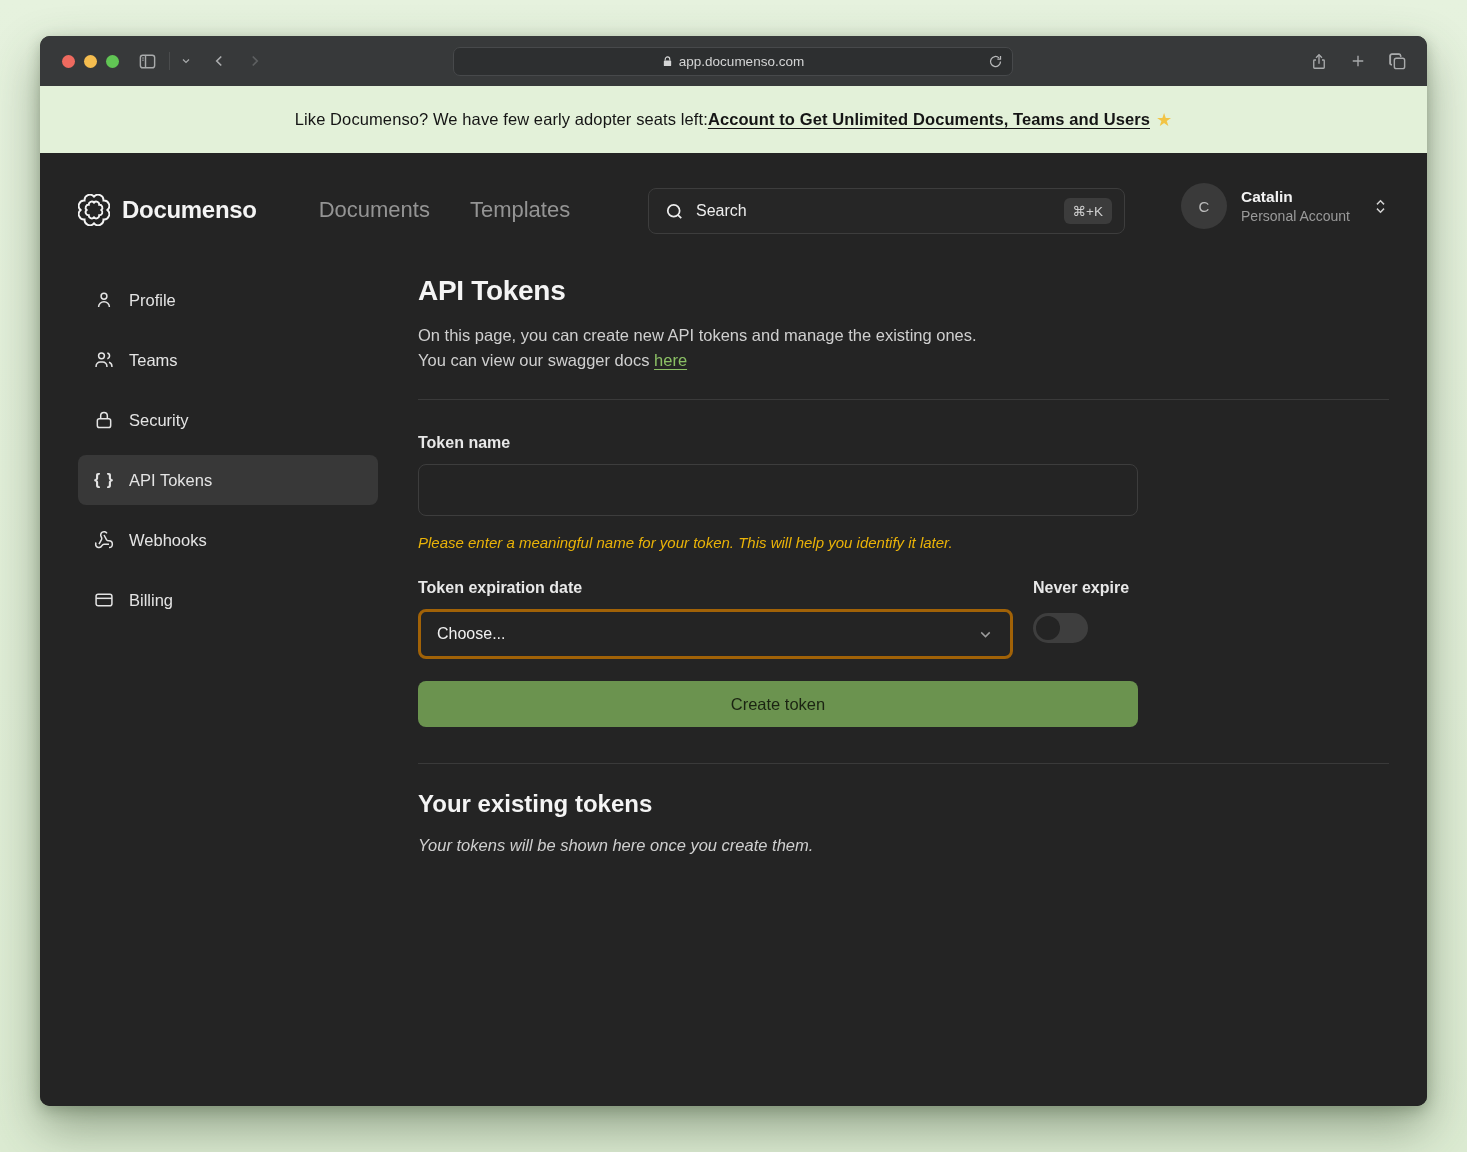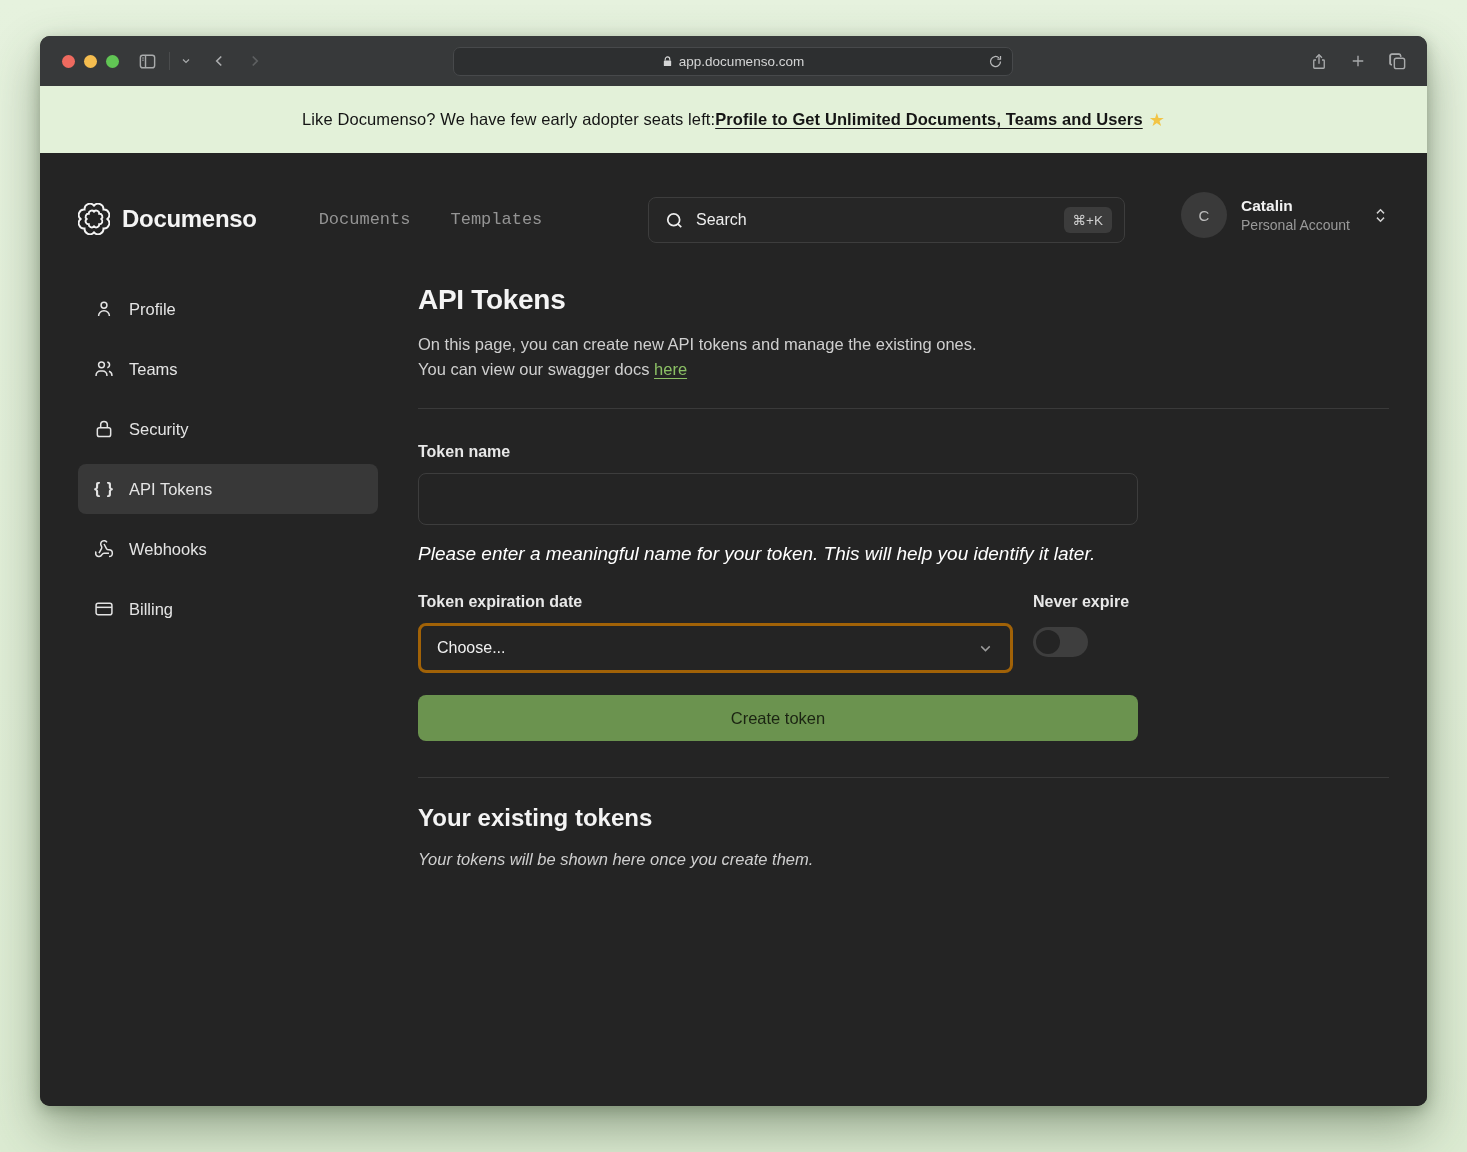--- a/index.html
+++ b/index.html
@@ -34,26 +34,26 @@
   .urlbar .reload { position:absolute; right:9px; top:6px; color:#b9babb; }
   .chrome-right { position:absolute; right:20px; top:0; height:50px; display:flex; align-items:center; gap:21px; color:#a9abac; }
   
   .banner {
     height:67px; background:#e3f1d9; display:flex; align-items:center; justify-content:center;
     font-size:16.5px; color:#151515; letter-spacing:.1px;
   }
   .banner a { color:#151515; font-weight:600; text-decoration:underline; text-underline-offset:3px; cursor:pointer; }
   .banner .star { color:#f2c445; margin-left:6px; font-size:18px; }
   
-  .app { height:967px; background:#242424; padding:17px 38px; color:#e6e6e6; }
+  .app { height:967px; background:#242424; padding:8px 38px; color:#e6e6e6; }
   .app-header { display:flex; align-items:center; padding-top:26px; position:relative; height:72px; }
   .brand { display:flex; align-items:center; gap:12px; }
   .brand-name { font-size:24px; font-weight:700; color:#f4f4f4; letter-spacing:-.3px; }
   .nav { display:flex; gap:40px; margin-left:62px; }
-  .nav-link { color:#949494; font-size:17px; font-weight:500; cursor:pointer;font-family:Liberation Mono, monospace; }
+  .nav-link { color:#949494; font-size:22px; font-weight:500; cursor:pointer; }
   .search {
     position:absolute; left:570px; top:27px; width:477px; height:46px;
     border:1px solid #3d3d3d; background:#262626; border-radius:8px;
     display:flex; align-items:center; padding:0 12px 0 16px; gap:12px; cursor:text;
   }
   .search-text { color:#ededed; font-size:16px; font-weight:500; flex:1; }
   .kbd { background:#3c3c3c; color:#cfcfcf; font-size:13.5px; border-radius:6px; padding:5px 9px; }
   .account { position:absolute; right:0; top:22px; display:flex; align-items:center; gap:14px; cursor:pointer; }
   .avatar { width:46px; height:46px; border-radius:50%; background:#3a3a3a; color:#bdbdbd;
             display:flex; align-items:center; justify-content:center; font-size:15px; }
@@ -76,21 +76,21 @@
   .desc { margin-top:16px; font-size:16.5px; line-height:25px; color:#cfcfcf; }
   .desc a { color:#8bc065; text-decoration:underline; text-underline-offset:3px; cursor:pointer; }
   .divider { border:none; border-top:1px solid #3a3a3a; margin-top:26px; }
   .form { width:720px; }
   .field-label { font-size:16px; font-weight:600; color:#e8e8e8; }
   .text-input {
     margin-top:12px; width:100%; height:52px; background:transparent;
     border:1px solid #3d3d3d; border-radius:8px; color:#f0f0f0; font-size:16px;
     padding:0 14px; outline:none; font-family:"Liberation Sans", sans-serif;
   }
-  .hint { margin-top:18px; font-size:19px; font-style:italic; color:#ffffff; }
+  .hint { margin-top:18px; font-size:15px; font-style:italic; color:#eab308; }
   .row2 { display:flex; margin-top:28px; }
   .col-exp { width:595px; }
   .col-never { margin-left:auto; width:105px; }
   .select {
     margin-top:12px; height:50px; border:3px solid #a16207; border-radius:8px;
     display:flex; align-items:center; justify-content:space-between;
     padding:0 16px; color:#f0f0f0; font-size:16px; cursor:pointer;
   }
   .select .chev { color:#9c9c9c; }
   .toggle {
@@ -182,21 +182,21 @@
             <path d="M16 4.5V5h-.5M4.5 16H4a1.5 1.5 0 0 1-1.5-1.5V5A2.5 2.5 0 0 1 5 2.5h9A1.5 1.5 0 0 1 15.5 4"></path>
             <path d="M3 5a2 2 0 0 1 2-2h9a2 2 0 0 1 2 2v1" fill="none"></path>
             <path d="M5 16H4.8A1.8 1.8 0 0 1 3 14.2V5"></path>
           </svg>
       </span>
     </div>
   </div>
 
   <div class="banner">
     <span>Like Documenso? We have few early adopter seats left: </span>
-    <a>Profile to Get Unlimited Documents, Teams and Users</a>
+    <a>Account to Get Unlimited Documents, Teams and Users</a>
     <span class="star">★</span>
   </div>
 
   <div class="app">
 
     <div class="app-header">
       <div class="brand">
         <span>
           <svg width="32" height="32" viewBox="0 0 24 24" fill="none" stroke="#f4f4f4" stroke-width="1.4">
             <path d="M22 12 A4 4 0 0 1 19.07 19.07 A4 4 0 0 1 12 22 A4 4 0 0 1 4.93 19.07 A4 4 0 0 1 2 12 A4 4 0 0 1 4.93 4.93 A4 4 0 0 1 12 2 A4 4 0 0 1 19.07 4.93 A4 4 0 0 1 22 12 Z"></path>

